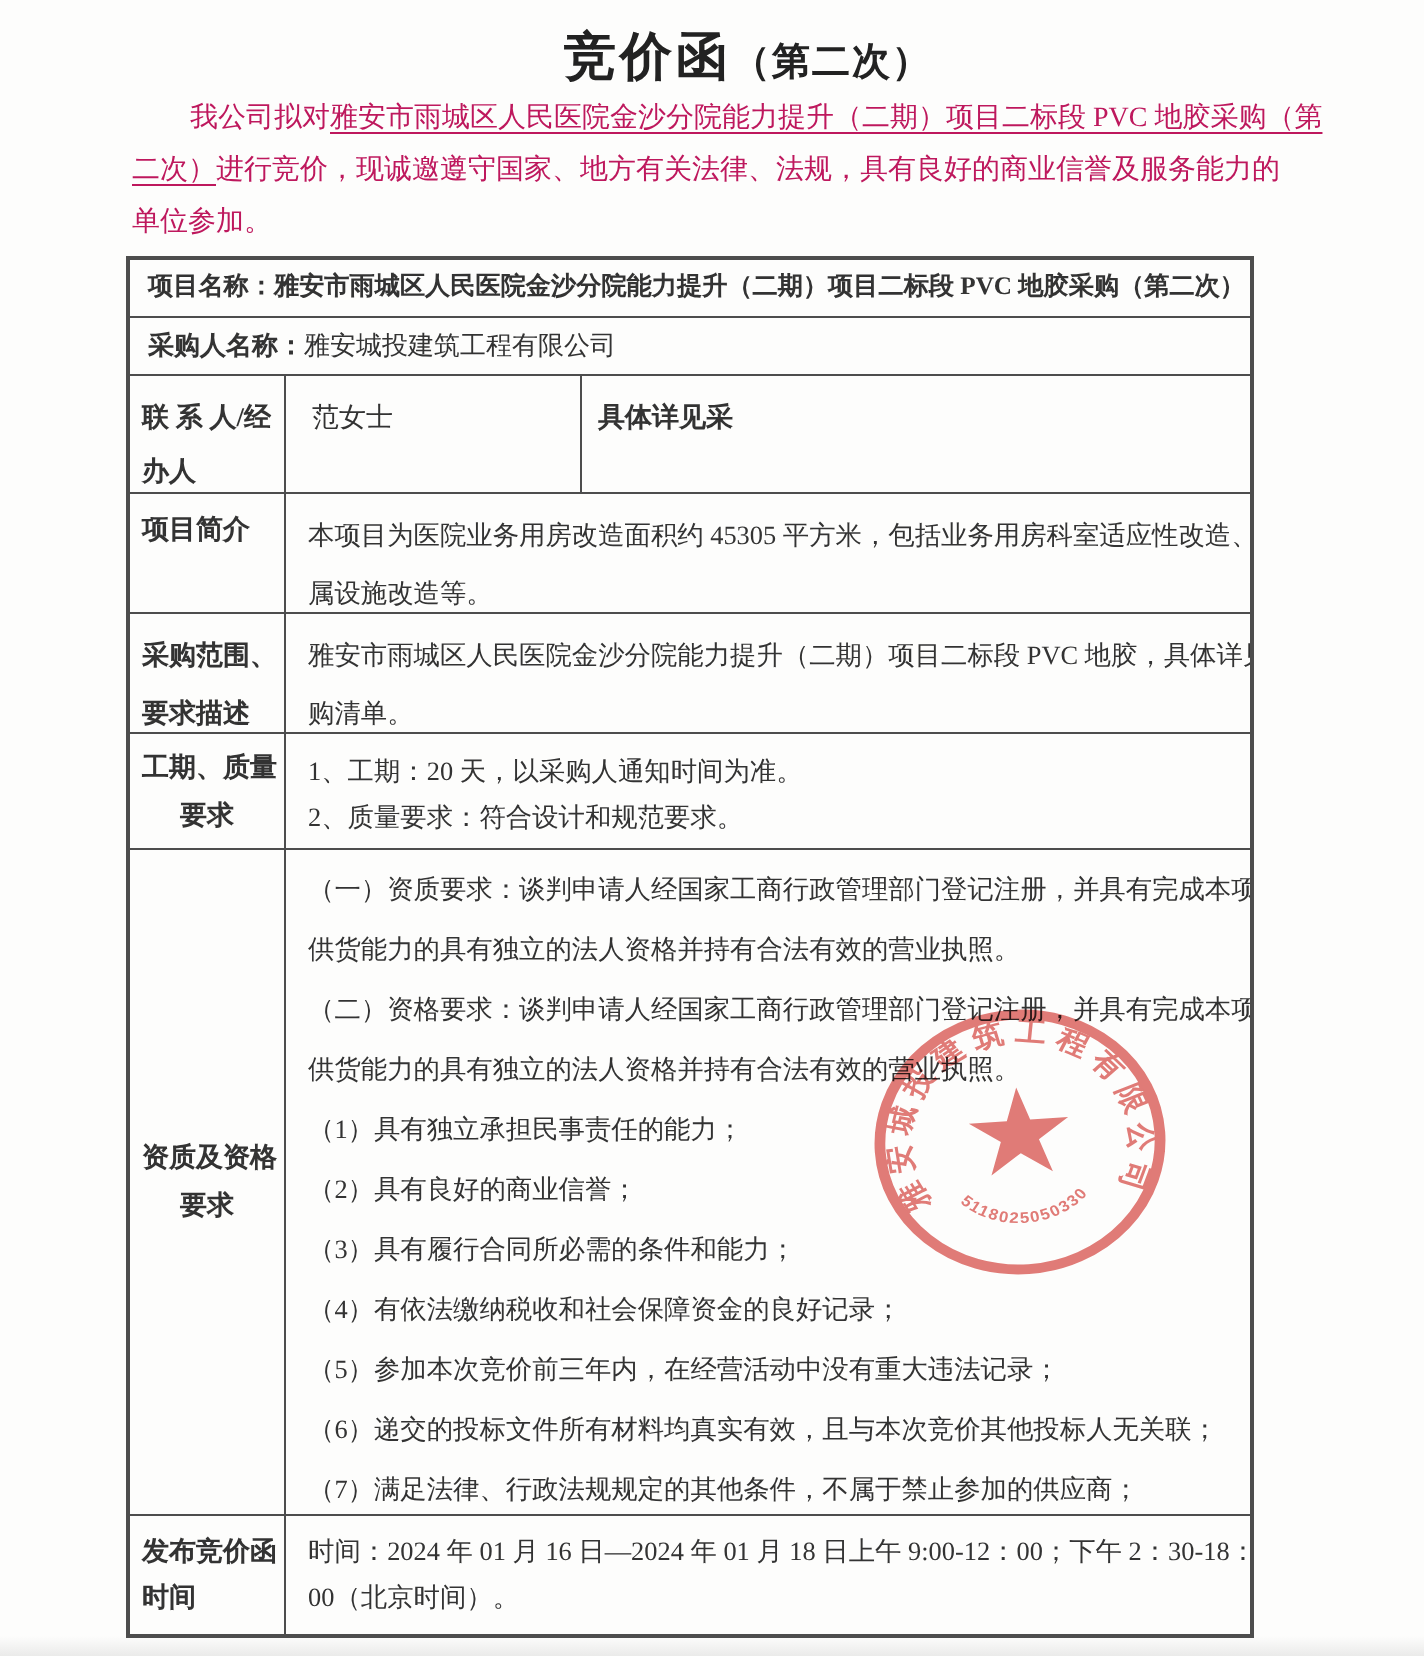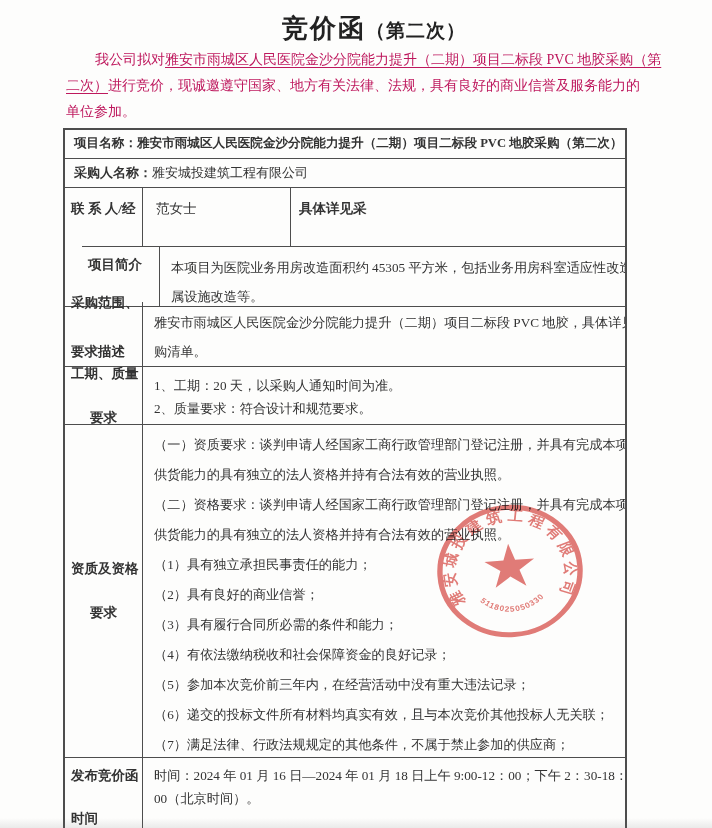--- a/index.html
+++ b/index.html
@@ -27,50 +27,50 @@
   .tbl {
     position:absolute; left:63px; top:128px; width:564px;
     border:2px solid #4d4d4d; background:transparent;
   }
   .tr { display:flex; border-top:1px solid #4d4d4d; align-items:stretch; }
   .tr:first-child { border-top:none; }
   .td { border-left:1px solid #4d4d4d; overflow:hidden; }
   .td:first-child { border-left:none; }
   .lblcol {
     width:77px; flex:none; padding:0 6px; font-weight:bold;
-    display:flex; flex-direction:column; white-space:nowrap;gap:20px;
+    display:flex; flex-direction:column; white-space:nowrap;
   }
   .content { flex:1; padding:0 11px; white-space:nowrap; }
   .ctr { text-align:center; }
   .bold { font-weight:bold; }
 
   .r1 { height:28px; }
   .r1 .content { line-height:27px; font-size:12.6px; font-weight:bold; padding:0 9px; }
   .r2 { height:29px; }
   .r2 .content { line-height:28px; font-size:13px; padding:0 9px; }
   .r2 .lab { font-weight:bold; }
   .r3 { height:59px; }
   .r3 .td { padding-top:7px; font-size:13.5px; line-height:27px; }
   .r3 .c-name   { width:148px; flex:none; padding:7px 0 0 13px; }
   .r3 .c-method { width:85px;  flex:none; padding:7px 0 0 8px; font-weight:bold; }
   .r3 .c-phone  { flex:1; padding:7px 0 0 17px; }
   .r3 .lblcol { padding-top:7px; font-size:13.5px; }
-  .r4 { height:60px;margin-left:17px; }
+  .r4 { height:60px; }
   .r4 .lblcol { padding-top:9px; font-size:13.5px; }
   .r4 .content { padding-top:6px; line-height:29px; font-size:13.2px; }
-  .r5 { height:60px;align-items:flex-end; }
+  .r5 { height:60px; }
   .r5 .lblcol { padding-top:6px; line-height:29px; font-size:13.5px; }
   .r5 .content { padding-top:6px; line-height:29px; font-size:13.2px; }
   .r6 { height:58px; }
   .r6 .lblcol { justify-content:center; line-height:24px; font-size:13.5px; }
   .r6 .content { padding-top:7px; line-height:23px; font-size:13.2px; }
   .r7 { height:333px; }
   .r7 .lblcol { justify-content:center; line-height:24px; font-size:13.5px; }
   .r7 .content { padding-top:5px; line-height:30px; font-size:13.2px; }
-  .r8 { height:72px; }
+  .r8 { height:60px; }
   .r8 .lblcol { padding-top:6px; line-height:23px; font-size:13.5px; }
   .r8 .content { padding-top:6px; line-height:23px; font-size:13.2px; }
 
   .seal {
     position:absolute; left:433px; top:501px; width:154px; height:140px;
     opacity:0.82; mix-blend-mode:multiply;
     transform:rotate(-4deg); pointer-events:none;
   }
   .bottom-shade {
     position:absolute; left:0; right:0; bottom:0; height:10px;

